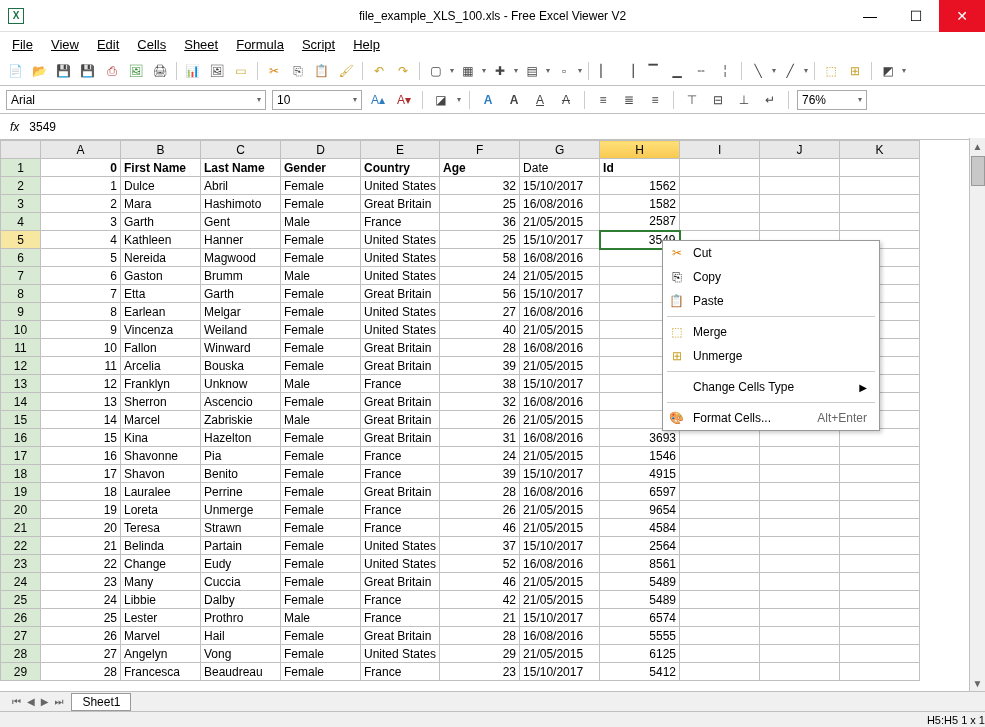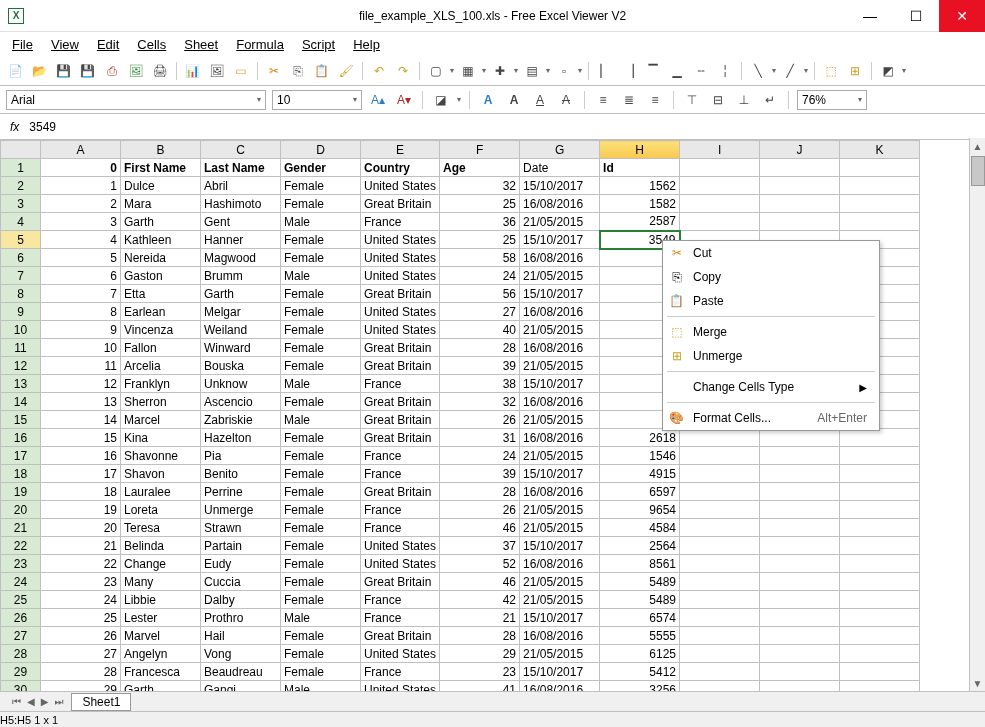--- a/index.html
+++ b/index.html
@@ -37,21 +37,21 @@
 .context-menu { position: absolute; left: 662px; top: 240px; width: 218px; background: #fff; border: 1px solid #999; box-shadow: 2px 2px 4px rgba(0,0,0,0.2); z-index: 100; font-size: 12px; }
 .cm-item { height: 24px; display: flex; align-items: center; padding: 0 12px 0 30px; position: relative; cursor: pointer; }
 .cm-item .icon { position: absolute; left: 6px; width: 16px; text-align: center; }
 .cm-item .shortcut { margin-left: auto; color: #666; }
 .cm-item .arrow { margin-left: auto; font-size: 10px; }
 .cm-sep { height: 1px; background: #ccc; margin: 3px 4px; }
 .sheettabs { position: absolute; bottom: 16px; left: 0; right: 0; height: 20px; display: flex; align-items: center; padding-left: 10px; border-top: 1px solid #c0c0c0; background: #f0f0f0; font-size: 12px; }
 .sheet-nav { display: flex; gap: 2px; margin-right: 6px; }
 .sheet-nav span { cursor: pointer; color: #666; font-size: 10px; padding: 0 2px; }
 .sheet-tab { background: #fff; border: 1px solid #999; padding: 1px 10px; font-size: 12px; }
-.statusbar { position: absolute; bottom: 0; left: 0; right: 0; height: 16px; display: flex; align-items: center; justify-content: flex-start; border-top: 1px solid #c0c0c0; font-size: 11px; background: #f0f0f0; }
+.statusbar { position: absolute; bottom: 0; left: 0; right: 0; height: 16px; display: flex; align-items: center; justify-content: flex-end; border-top: 1px solid #c0c0c0; font-size: 11px; background: #f0f0f0; }
 .scrollbar-v { position: absolute; right: 0; top: 138px; bottom: 36px; width: 16px; background: #f0f0f0; border-left: 1px solid #c0c0c0; }
 .scroll-arrow { height: 16px; display: flex; align-items: center; justify-content: center; font-size: 10px; color: #666; cursor: pointer; }
 .scroll-thumb { position: absolute; top: 18px; width: 14px; left: 1px; height: 30px; background: #c8c8c8; border: 1px solid #999; }
 .dd { font-size: 8px; color: #666; }
 </style>
 </head>
 <body>
 
 <div class="titlebar">
   <div class="titlebar-left">
@@ -412,21 +412,21 @@
         </tr>
         <tr>
           <th class="row-hdr">16</th>
           <td class="num">15</td>
           <td>Kina</td>
           <td>Hazelton</td>
           <td>Female</td>
           <td>Great Britain</td>
           <td class="num">31</td>
           <td>16/08/2016</td>
-          <td class="num">2618</td>
+          <td class="num">3693</td>
           <td></td>
           <td></td>
           <td></td>
         </tr>
         <tr>
           <th class="row-hdr">17</th>
           <td class="num">16</td>
           <td>Shavonne</td>
           <td>Pia</td>
           <td>Female</td>
@@ -595,34 +595,20 @@
         <tr>
           <th class="row-hdr">29</th>
           <td class="num">28</td>
           <td>Francesca</td>
           <td>Beaudreau</td>
           <td>Female</td>
           <td>France</td>
           <td class="num">23</td>
           <td>15/10/2017</td>
           <td class="num">5412</td>
-          <td></td>
-          <td></td>
-          <td></td>
-        </tr>
-        <tr>
-          <th class="row-hdr">30</th>
-          <td class="num">29</td>
-          <td>Garth</td>
-          <td>Gangi</td>
-          <td>Male</td>
-          <td>United States</td>
-          <td class="num">41</td>
-          <td>16/08/2016</td>
-          <td class="num">3256</td>
           <td></td>
           <td></td>
           <td></td>
         </tr>
       </tbody>
     </table>
 </div>
 
 <div class="context-menu">
   <div class="cm-item">

